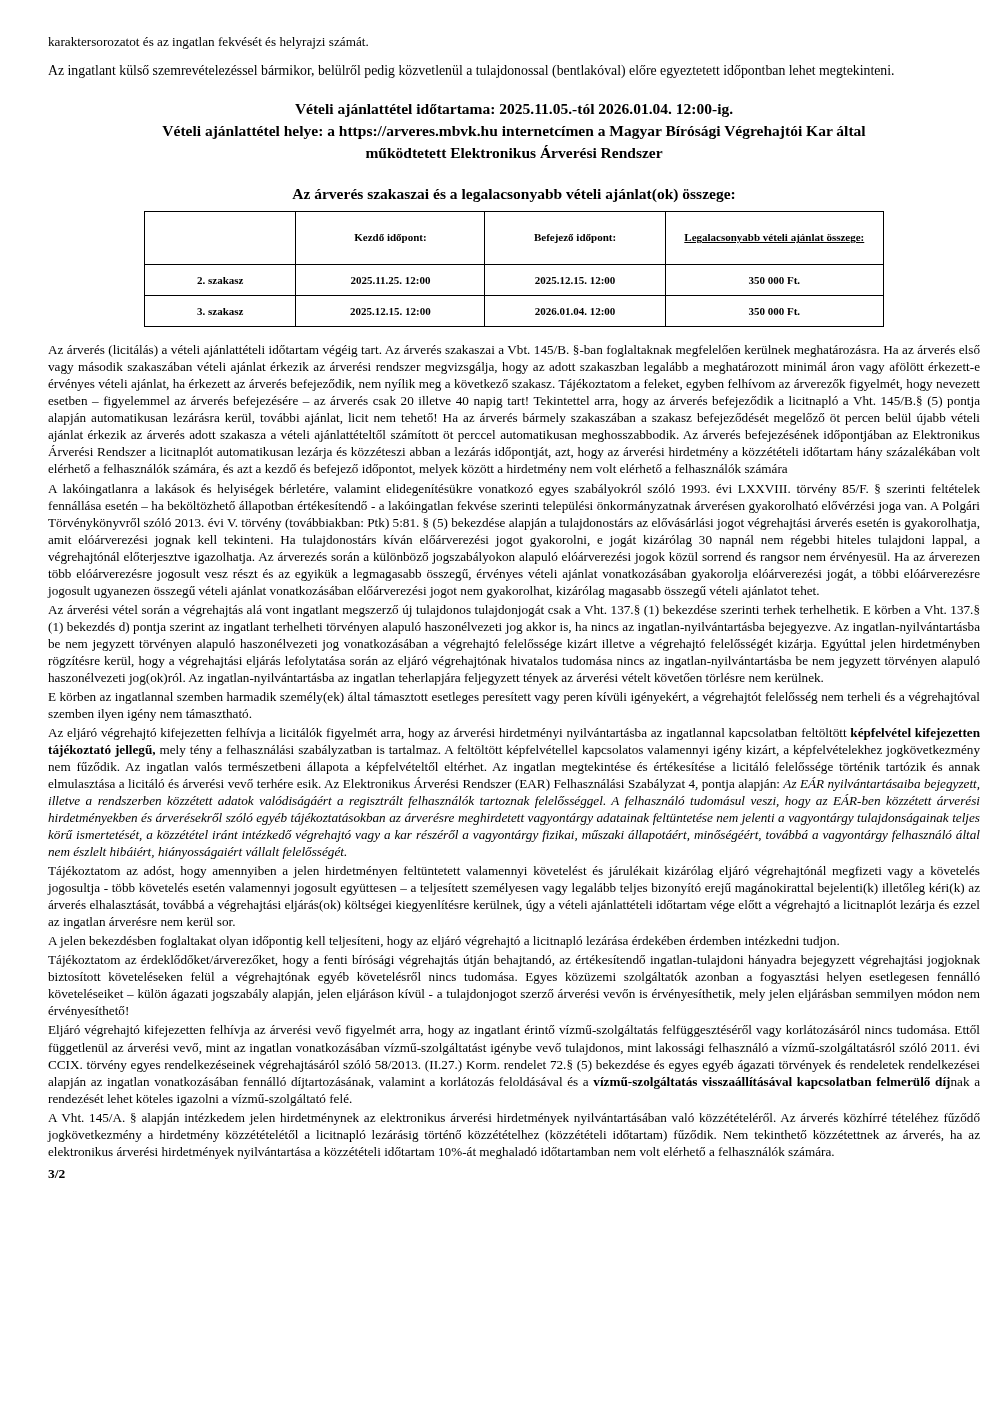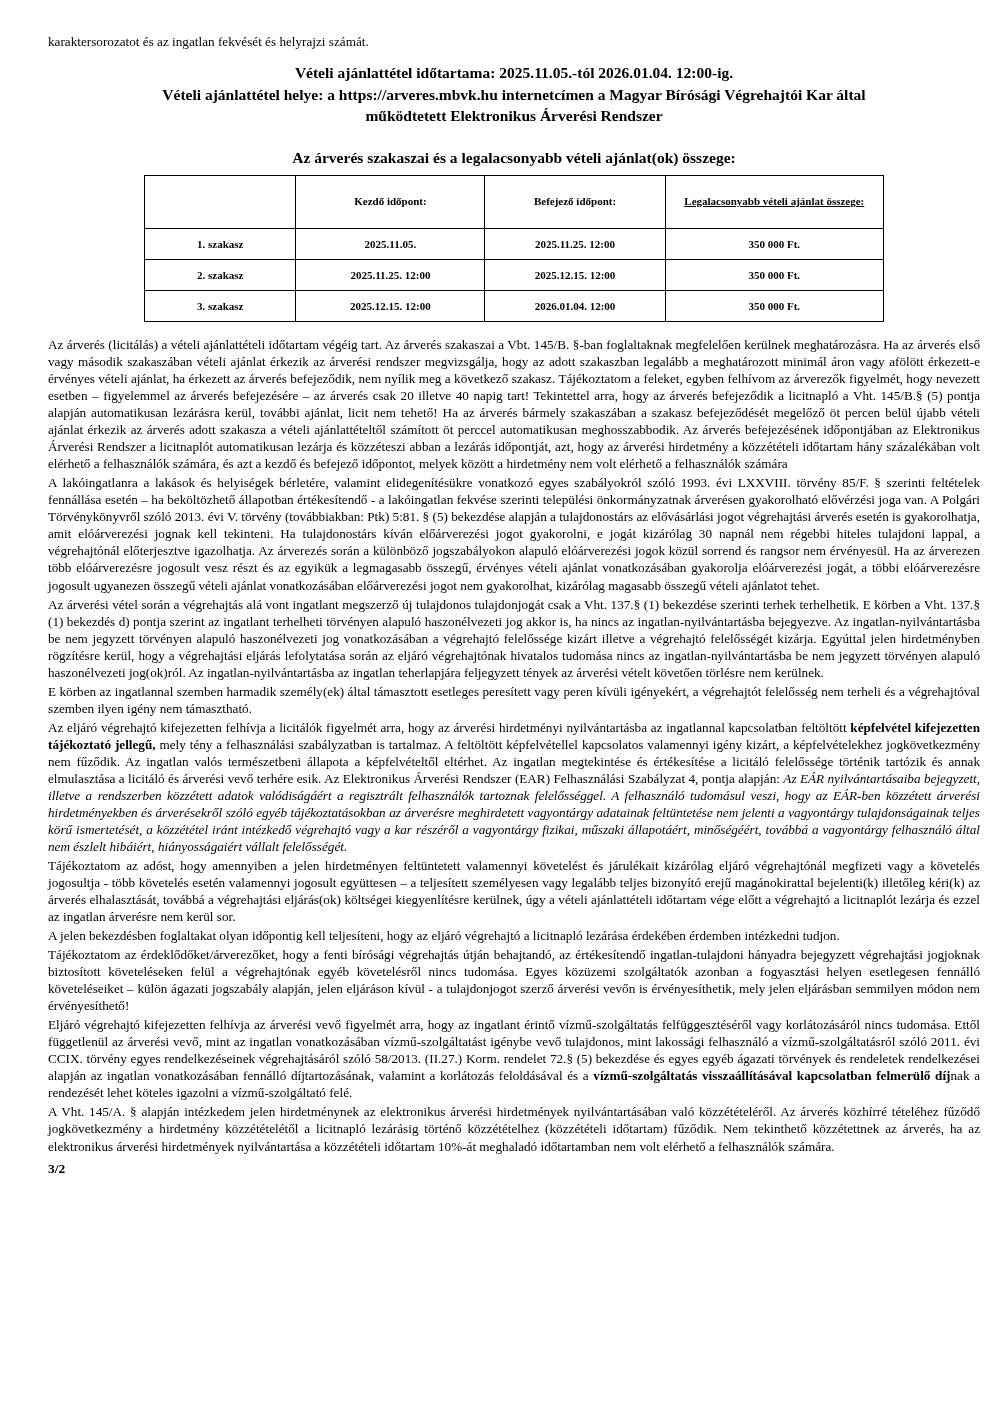--- a/index.html
+++ b/index.html
@@ -90,45 +90,40 @@
     margin-top: 6px;
   }
 </style>
 </head>
 <body>
 
 <div class="page">
 
   <div class="top-line">karaktersorozatot és az ingatlan fekvését és helyrajzi számát.</div>
 
+  <p class="intro">Az ingatlant külső szemrevételezéssel bármikor, belülről pedig közvetlenül a tulajdonossal (bentlakóval) előre egyeztetett időpontban lehet megtekinteni.</p>
 
   <div class="center-head">
     <span class="l1">Vételi ajánlattétel időtartama: 2025.11.05.-tól 2026.01.04. 12:00-ig.</span>
     <span class="l2">Vételi ajánlattétel helye: a https://arveres.mbvk.hu internetcímen a Magyar Bírósági Végrehajtói Kar által</span>
     <span class="l3">működtetett Elektronikus Árverési Rendszer</span>
   </div>
 
   <div class="sect-title">Az árverés szakaszai és a legalacsonyabb vételi ajánlat(ok) összege:</div>
 
   <table class="stages">
     <thead>
       <tr>
         <th class="col-stage"></th>
         <th class="col-start">Kezdő időpont:</th>
         <th class="col-end">Befejező időpont:</th>
         <th class="col-min">Legalacsonyabb vételi ajánlat összege:</th>
       </tr>
     </thead>
     <tbody>
-      <tr>
-        <td>1. szakasz</td>
-        <td>2025.11.05.</td>
-        <td>2025.11.25. 12:00</td>
-        <td>350 000 Ft.</td>
-      </tr>
       <tr>
         <td>2. szakasz</td>
         <td>2025.11.25. 12:00</td>
         <td>2025.12.15. 12:00</td>
         <td>350 000 Ft.</td>
       </tr>
       <tr>
         <td>3. szakasz</td>
         <td>2025.12.15. 12:00</td>
         <td>2026.01.04. 12:00</td>

